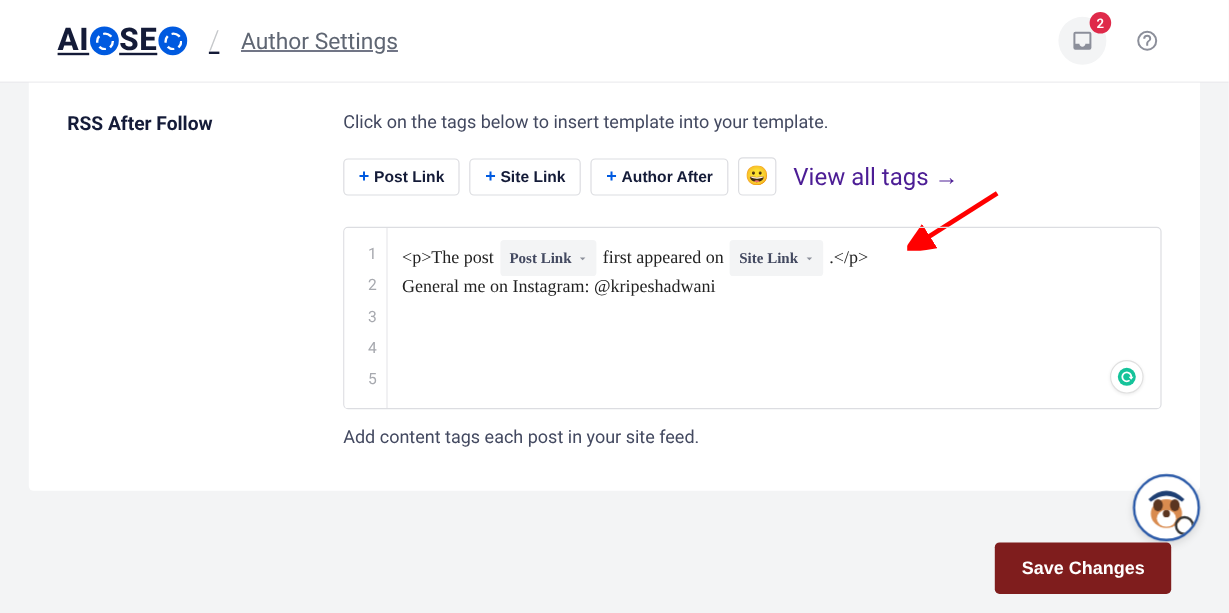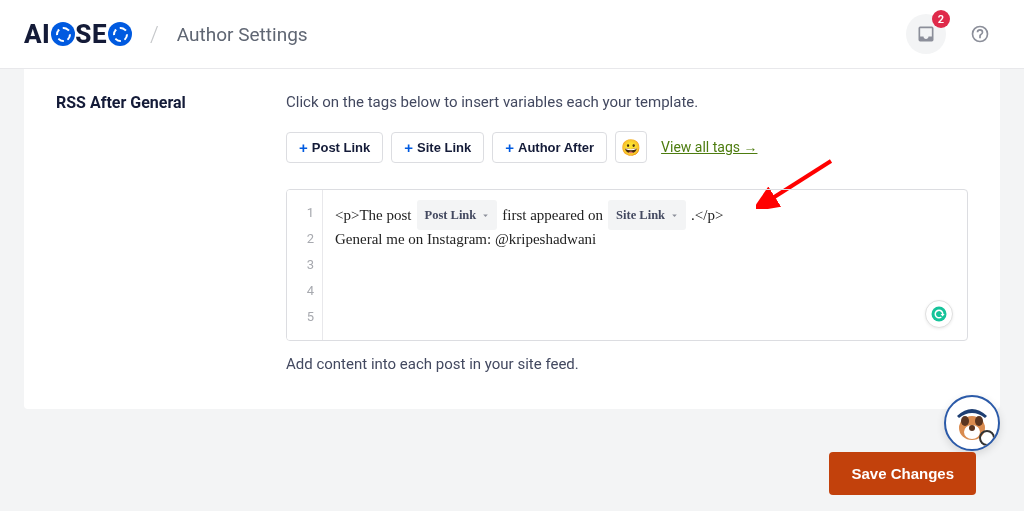--- a/index.html
+++ b/index.html
@@ -5,24 +5,25 @@
     * { box-sizing: border-box; margin: 0; padding: 0; }
     body {
       font-family: -apple-system, BlinkMacSystemFont, 'Segoe UI', Roboto, sans-serif;
       background: #f3f4f5;
       color: #141b38;
       font-size: 14px;
     }
     .header {
       background: #fff;
       border-bottom: 1px solid #e8e8eb;
-      padding: 14px 24px;
+      padding: 14px 48px;
       display: flex;
       align-items: center;
       justify-content: space-between;
+      text-decoration: underline;
     }
     .header-left { display: flex; align-items: center; gap: 18px; }
     .logo {
       font-weight: 800;
       font-size: 26px;
       letter-spacing: 0.5px;
       color: #141b38;
       display: flex;
       align-items: center;
     }
@@ -93,21 +94,21 @@
     .tag-btn .label { font-weight: 600; color: #141b38; }
     .emoji-btn {
       width: 32px; height: 32px;
       border: 1px solid #dcdde1;
       border-radius: 4px;
       display: flex; align-items: center; justify-content: center;
       background: #fff;
       cursor: pointer;
       font-size: 16px;
     }
-    .view-all { color: #4d7c0f; text-decoration: underline; font-size: 14px; cursor: pointer; margin-left: 6px; }
+    .view-all { color: #4c1d95; font-size: 20px; cursor: pointer; margin-left: 6px; }
     .code-editor {
       border: 1px solid #dcdde1;
       border-radius: 4px;
       position: relative;
       min-height: 150px;
       overflow: hidden;
     }
     .gutter {
       position: absolute; left: 0; top: 0; bottom: 0;
       width: 36px;
@@ -147,21 +148,21 @@
       pointer-events: none;
     }
     .editor-wrap { position: relative; }
     .bottom-bar {
       position: fixed;
       left: 24px; right: 24px; bottom: 0;
       display: flex; justify-content: flex-end;
       padding: 16px 24px 16px;
     }
     .save-btn {
-      background: #c2410c;
+      background: #7f1d1d;
       color: #fff;
       border: none;
       padding: 13px 22px;
       border-radius: 4px;
       font-size: 15px;
       font-weight: 600;
       cursor: pointer;
     }
     .mascot {
       position: fixed;
@@ -199,24 +200,24 @@
     <div class="header-icon">
       <svg viewBox="0 0 24 24">
           <path d="M12 2a10 10 0 100 20 10 10 0 000-20zm0 18a8 8 0 110-16 8 8 0 010 16zm-1-5h2v2h-2v-2zm1-9a4 4 0 00-4 4h2a2 2 0 114 0c0 2-3 1.75-3 5h2c0-2.25 3-2.5 3-5a4 4 0 00-4-4z"></path>
         </svg>
     </div>
   </div>
 </div>
 
 <div class="main-panel">
   <div class="left-col">
-    <div class="section-title">RSS After General</div>
+    <div class="section-title">RSS After Follow</div>
   </div>
   <div class="right-col">
-    <div class="instruct">Click on the tags below to insert variables each your template.</div>
+    <div class="instruct">Click on the tags below to insert template into your template.</div>
 
     <div class="tag-row">
       <button class="tag-btn">
         <span class="plus">+</span>
         <span class="label">Post Link</span>
       </button>
       <button class="tag-btn">
         <span class="plus">+</span>
         <span class="label">Site Link</span>
       </button>
@@ -274,21 +275,21 @@
         </div>
         <div class="grammarly">
           <svg width="18" height="18" viewBox="0 0 24 24">
               <circle cx="12" cy="12" r="10" fill="#15c39a"></circle>
               <path d="M12 6a6 6 0 100 12 6 6 0 003.7-1.3l-1.2-1.5A4 4 0 1116 12h-2l2.8 3.2L19.5 12H18a6 6 0 00-6-6z" fill="#fff"></path>
             </svg>
         </div>
       </div>
     </div>
 
-    <div class="helper-text">Add content into each post in your site feed.</div>
+    <div class="helper-text">Add content tags each post in your site feed.</div>
   </div>
 </div>
 
 <div class="mascot">
   <svg width="50" height="50" viewBox="0 0 50 50">
     <circle cx="25" cy="25" r="25" fill="#fff"></circle>
     <ellipse cx="25" cy="30" rx="13" ry="12" fill="#d98b4f"></ellipse>
     <ellipse cx="25" cy="34" rx="8" ry="7" fill="#fff"></ellipse>
     <circle cx="25" cy="30" r="3" fill="#5a3520"></circle>
     <ellipse cx="18" cy="23" rx="4" ry="5" fill="#5a3520"></ellipse>

